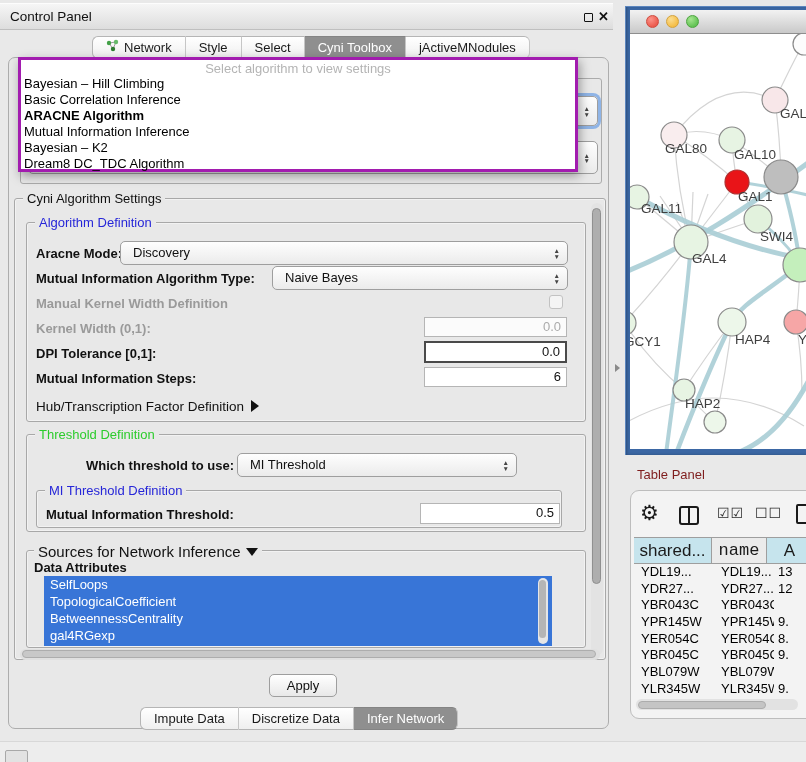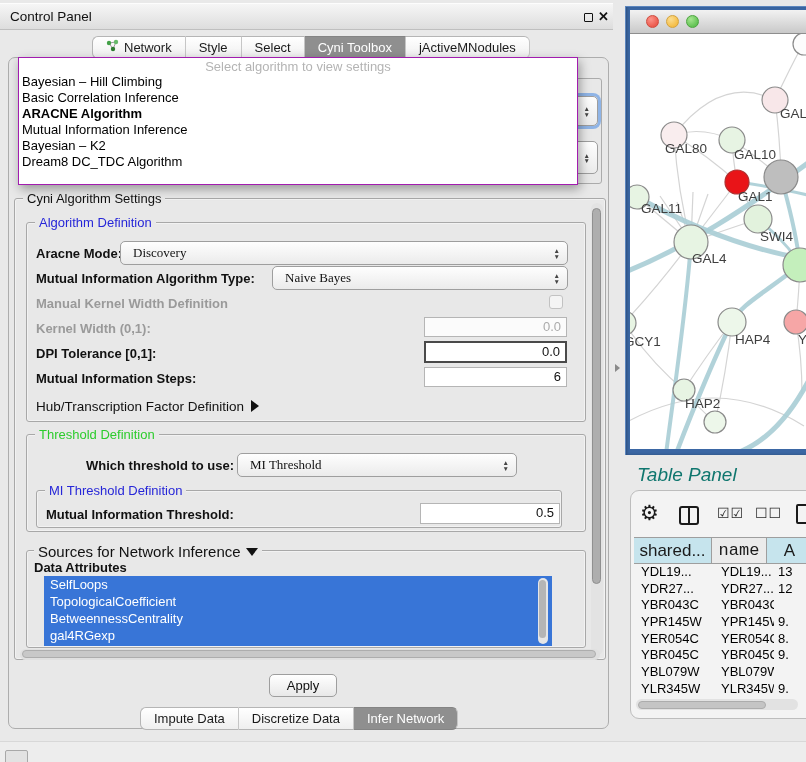--- a/index.html
+++ b/index.html
@@ -26,28 +26,28 @@
   .seg:last-child { border-radius:0 6px 6px 0; }
   .seg.sel { background:#8F8F8F; color:#FFFFFF; border-top:1px solid #848484; border-bottom:1px solid #848484; }
   #tabs-top { left:92px; top:36px; }
   #tabs-bottom { left:140px; top:707px; }
 
   
   .hidden-group { position:absolute; left:20px; top:78px; width:582px; height:106px;
     border:1px solid #ABABAB; border-radius:3px; z-index:1; background:#E8E8E8; }
   .combo { position:absolute; border:1px solid #9E9E9E; border-radius:5px;
     background:linear-gradient(#FEFEFE,#EBEBEB); font-size:13px; color:#111; }
-  .combo .cv { position:absolute; left:12px; top:0; line-height:22px;font-family:Liberation Serif, serif; }
+  .combo .cv { position:absolute; left:12px; top:0; line-height:22px; }
   .combo .steppers { position:absolute; right:7px; top:50%; transform:translateY(-50%);
     display:flex; flex-direction:column; align-items:center; color:#444; font-size:6.5px; line-height:5.5px; }
   .combo.focusring { box-shadow:0 0 0 3px #8FB4E6; }
 
   
-  .dropdown { position:absolute; left:18px; top:57px; width:560px; height:128px; background:#FFFFFF;
-    border:1px solid #a21caf; box-shadow:2px 4px 10px rgba(0,0,0,0.35); z-index:10; }
+  .dropdown { position:absolute; left:18px; top:57px; width:560px; height:115px; background:#FFFFFF;
+    border:3px solid #a21caf; box-shadow:2px 4px 10px rgba(0,0,0,0.35); z-index:10; }
   .dd-placeholder { text-align:center; color:#B4B4B4; font-size:13px; line-height:15px; margin-top:1px; }
   .dd-item { font-size:13px; color:#000; line-height:15.9px; padding-left:3px; white-space:nowrap; }
   .dd-item.bold { font-weight:bold; }
 
   
   .group { position:absolute; border:1px solid #A8A8A8; border-radius:3px;
     box-shadow:inset 0 0 0 1px #F2F2F2; }
   .legend { position:absolute; top:-8px; left:8px; background:#E8E8E8; padding:0 4px;
     font-size:13px; color:#111; white-space:nowrap; }
   .legend.blue { color:#2626D8; }
@@ -86,21 +86,21 @@
     box-shadow:inset 1px 1px 0 #5C86BE, inset 2px 0 3px rgba(0,0,0,.25); }
   .net-titlebar { position:absolute; left:5px; top:4px; right:0; height:24px;
     background:linear-gradient(#F2F2F2,#C9C9C9); border-bottom:1px solid #8E8E8E; }
   .tl { position:absolute; top:5px; width:13px; height:13px; border-radius:50%; }
   .tl.red { left:16px; background:radial-gradient(circle at 35% 30%, #FC9389,#EC5B4E 70%); border:1px solid #CE4A3E; }
   .tl.yellow { left:36px; background:radial-gradient(circle at 35% 30%, #FBDD90,#F5BE48 70%); border:1px solid #D3A23C; }
   .tl.green { left:56px; background:radial-gradient(circle at 35% 30%, #A5E58F,#63C355 70%); border:1px solid #4CA43F; }
   .net-canvas { position:absolute; left:5px; top:28px; right:0; bottom:6px; background:#FFFFFF; overflow:hidden; }
 
   
-  .tp-title { position:absolute; left:637px; top:462px; font-size:19px; color:#0f766e; line-height:26px;font-style:italic; }
+  .tp-title { position:absolute; left:637px; top:462px; font-size:13px; color:#7f1d1d; line-height:26px; }
   .tp-panel { position:absolute; left:630px; top:490px; width:190px; height:229px; background:#F3F3F3;
     border:1px solid #BDBDBD; border-radius:9px; }
   .tp-toolbar { position:absolute; left:0; top:8px; width:100%; height:34px; }
   .ico-gear { position:absolute; left:9px; top:2px; font-size:21px; color:#1A1A1A; }
   .ico-cols { position:absolute; left:48px; top:7px; width:20px; height:19px; border:2px solid #1A1A1A; border-radius:3px; }
   .ico-cols::after { content:""; position:absolute; left:7px; top:0; width:2px; height:15px; background:#1A1A1A; }
   .ico-chk { position:absolute; left:86px; top:6px; font-size:14px; color:#2A2A2A; letter-spacing:1px; }
   .ico-unchk { position:absolute; left:124px; top:6px; font-size:14px; color:#2A2A2A; letter-spacing:1px; }
   .ico-doc { position:absolute; left:165px; top:5px; width:16px; height:20px; border:2px solid #1A1A1A; border-radius:2px; background:#F3F3F3; }
 

